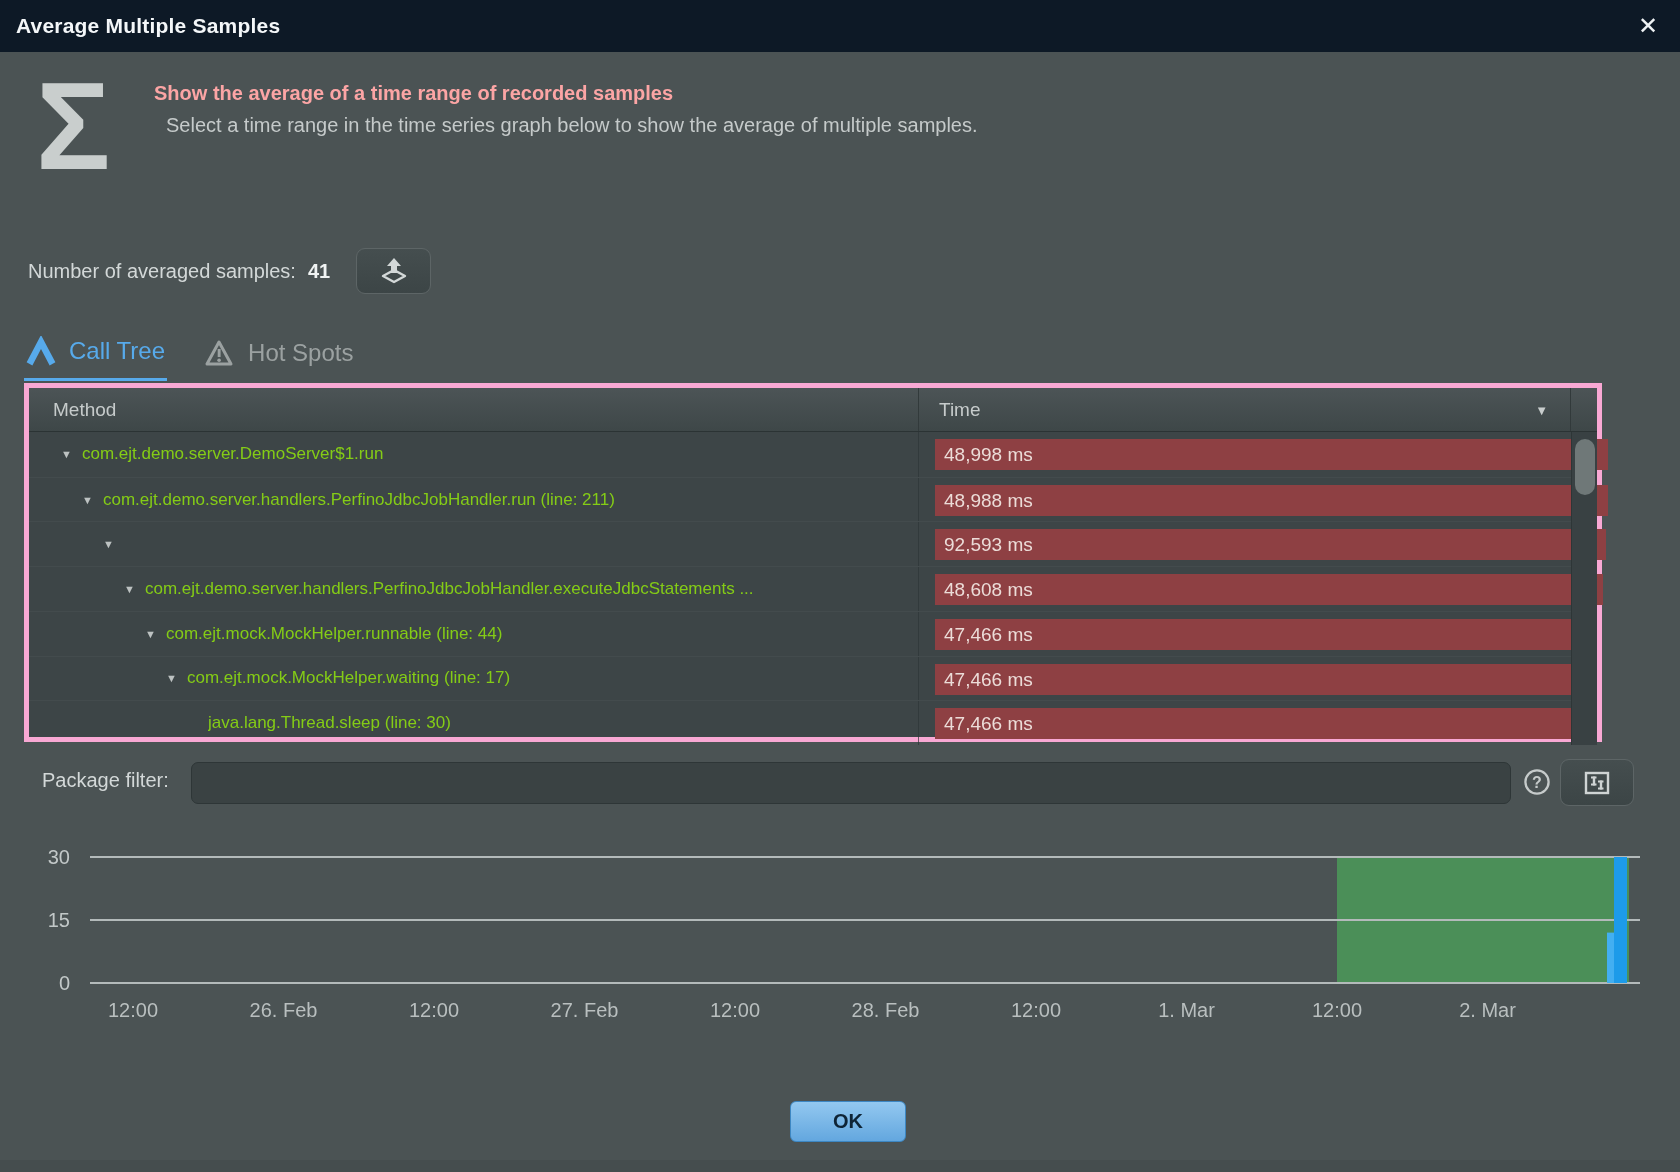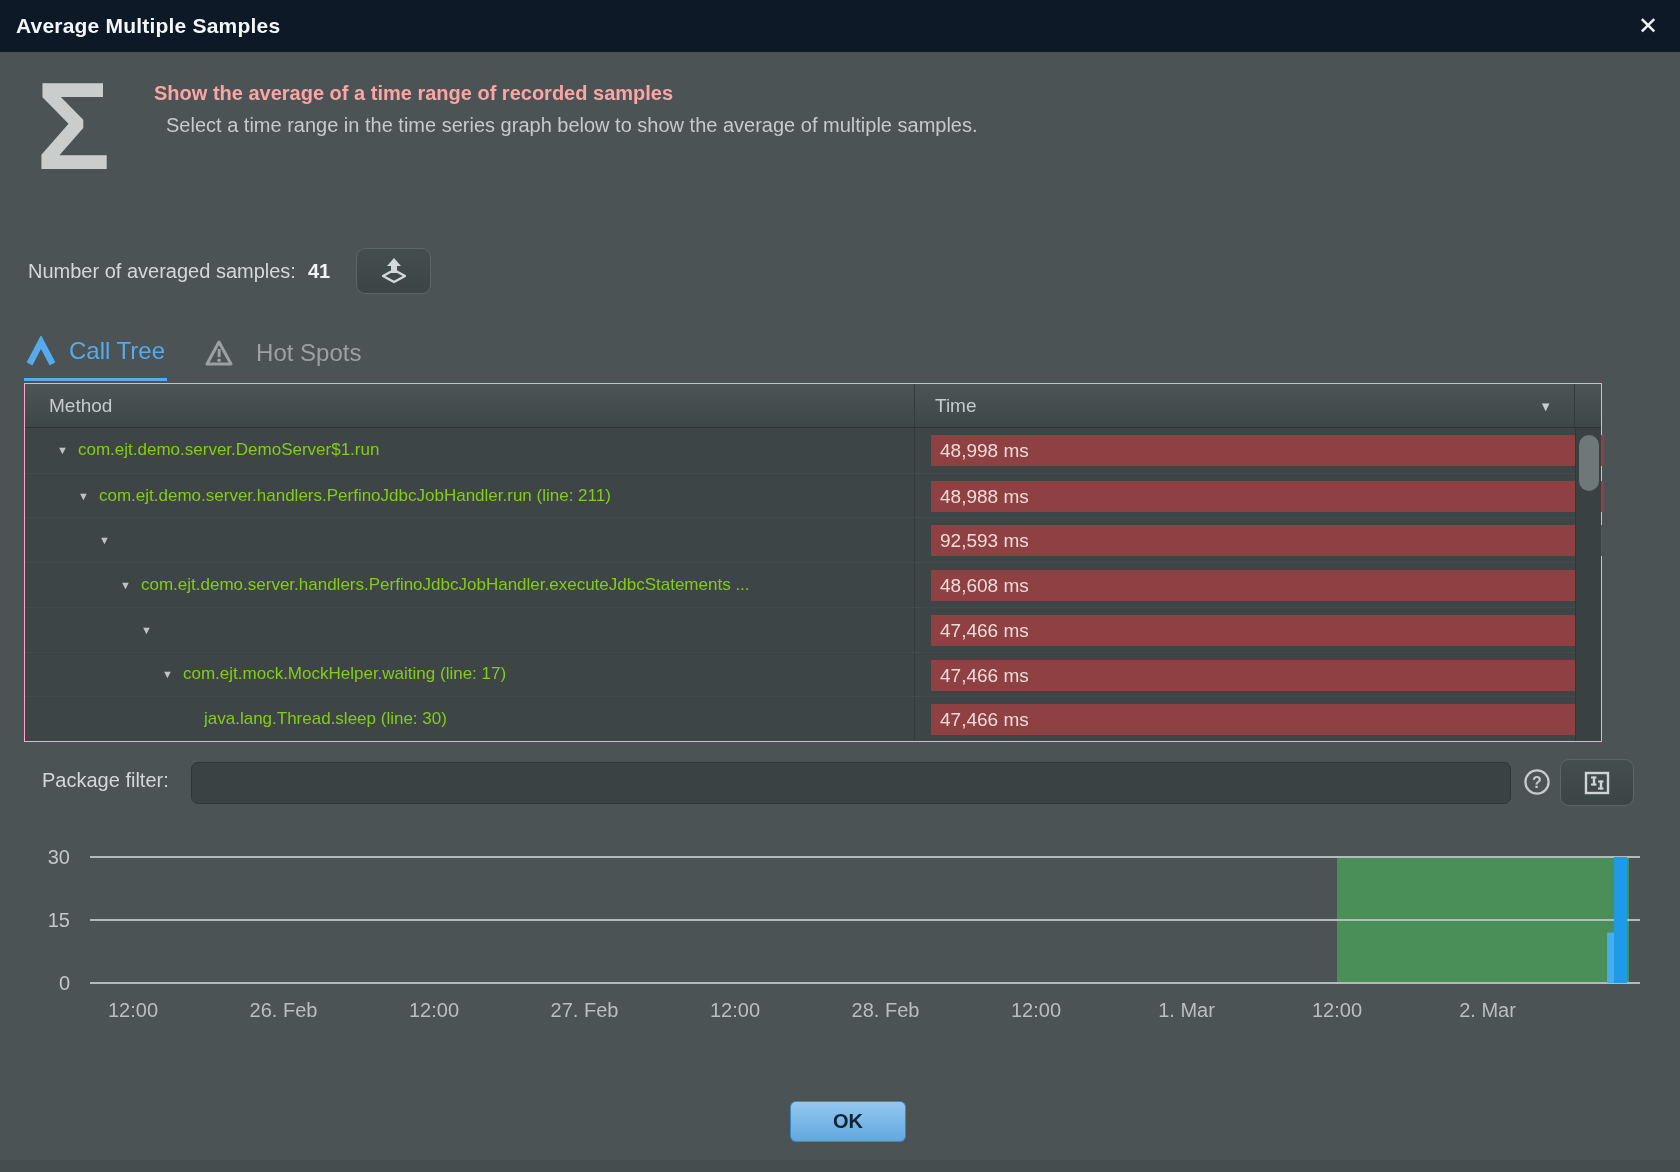--- a/index.html
+++ b/index.html
@@ -34,25 +34,25 @@
     width:75px;height:46px;margin-left:26px;border-radius:9px;border:1px solid #5d6566;
     background:linear-gradient(#454e4f,#3c4546);display:flex;align-items:center;justify-content:center;
     cursor:pointer;
   }
   
   .tabs{position:absolute;left:24px;top:330px;display:flex;}
   .tab{display:flex;align-items:center;gap:13px;padding:6px 2px 12px 2px;margin-right:34px;cursor:pointer;}
   .tab .tab-label{font-size:24px;}
   .tab.active{border-bottom:3px solid #57aaeb;}
   .tab.active .tab-label{color:#57aaeb;}
-  .tab.inactive .tab-label{color:#9ba1a1;margin-left:8px;}
+  .tab.inactive .tab-label{color:#9ba1a1;}
   
   .tree-table{
     position:absolute;left:24px;top:383px;width:1578px;height:359px;
-    border:1px solid #f9a8d4;background:#3d4547;
+    border:5px solid #f9a8d4;background:#3d4547;
   }
   .thead{height:44px;display:flex;background:linear-gradient(#4c5456,#3e4748);border-bottom:1px solid #2b3334;}
   .th{display:flex;align-items:center;font-size:19px;color:#c6cbcb;}
   .th-method{width:890px;padding-left:24px;border-right:1px solid #323a3b;}
   .th-time{flex:1;padding-left:20px;position:relative;border-right:1px solid #323a3b;}
   .sort-arrow{position:absolute;right:22px;top:15px;font-size:13px;color:#c8cdcd;}
   .th-scroll{width:26px;}
   .tbody{display:flex;height:313px;}
   .rows{flex:1;display:flex;flex-direction:column;}
   .tree-row{display:flex;height:45px;border-top:1px solid rgba(255,255,255,0.035);}
@@ -176,20 +176,21 @@
               <span class="method-label">com.ejt.demo.server.handlers.PerfinoJdbcJobHandler.executeJdbcStatements ...</span>
             </div>
             <div class="cell-time">
               <div class="time-bar" style="width: 668px; background: rgb(142, 64, 67);"></div>
               <span class="time-label">48,608 ms</span>
             </div>
           </div>
           <div class="tree-row">
             <div class="cell-method" style="padding-left: 116px;">
               <span class="marker">▼</span>
+              <span class="method-label">com.ejt.mock.MockHelper.runnable (line: 44)</span>
             </div>
             <div class="cell-time">
               <div class="time-bar" style="width: 652px; background: rgb(142, 64, 67);"></div>
               <span class="time-label">47,466 ms</span>
             </div>
           </div>
           <div class="tree-row">
             <div class="cell-method" style="padding-left: 137px;">
               <span class="marker">▼</span>
               <span class="method-label">com.ejt.mock.MockHelper.waiting (line: 17)</span>

